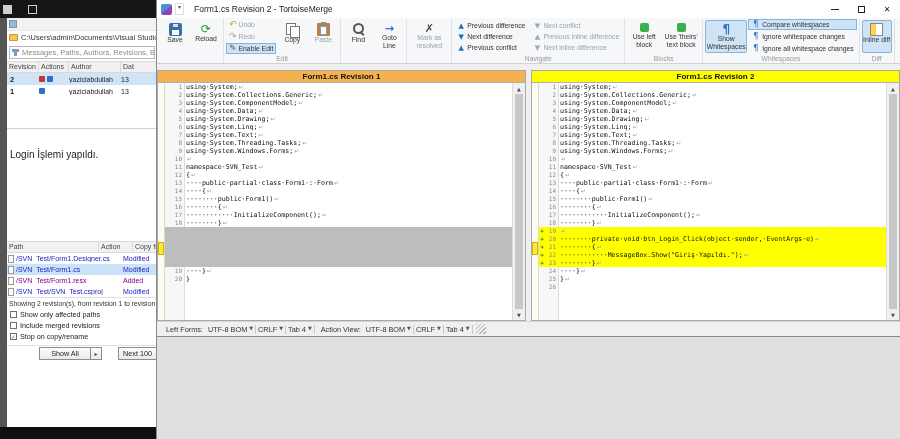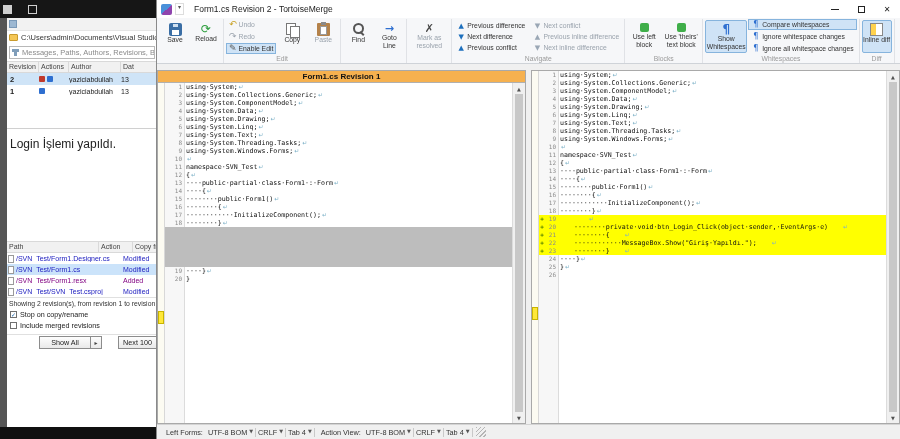--- a/index.html
+++ b/index.html
@@ -25,42 +25,42 @@
   #rev-head span:nth-child(3){ width:52px; } #rev-head span:nth-child(4){ flex:1; }
   .lrow { height:12px; display:flex; align-items:center; font-size:7.5px; color:#222; white-space:nowrap; overflow:hidden; }
   .lrow.sel { background:#cfe4f7; }
   .c-rev { width:32px; padding-left:3px; font-weight:bold; }
   .c-act { width:30px; display:flex; gap:2px; align-items:center; }
   .aic { width:6px; height:6px; border-radius:1px; display:inline-block; }
   .aic.modified { background:#c0392b; }
   .aic.added { background:#2e6fd0; }
   .c-auth { width:52px; font-size:7px; overflow:hidden; }
   .c-date { flex:1; font-size:7px; overflow:hidden; }
-  .lw-msgpanel { height:113px; border-top:1px solid #d0d0d0; padding:8px 3px; font-size:12px; color:#222; }
+  .lw-msgpanel { height:113px; border-top:1px solid #d0d0d0; padding:20px 3px; font-size:10px; color:#222; }
   .lw-revlist { height:31px; }
   #path-head span:nth-child(1){ flex:1; } #path-head span:nth-child(2){ width:34px; } #path-head span:nth-child(3){ width:24px; border-right:none; }
   .prow { height:11px; display:flex; align-items:center; gap:2px; font-size:7px; white-space:nowrap; overflow:hidden; padding-left:1px; }
   .prow.sel { background:#cbe3fa; }
   .fic { width:6px; height:8px; background:#fff; border:1px solid #9a9a9a; flex-shrink:0; }
   .c-path { flex:1; overflow:hidden; }
   .c-action { width:34px; overflow:hidden; }
   .c-path.modified, .c-action.modified { color:#2020c0; }
   .c-path.added, .c-action.added { color:#800080; }
   .lw-summary { height:12px; font-size:6.8px; color:#333; padding:2px 2px 0 2px; white-space:nowrap; overflow:hidden; border-top:1px solid #e0e0e0; }
   .cbrow { height:11px; display:flex; align-items:center; gap:3px; padding-left:3px; font-size:7.2px; color:#222; white-space:nowrap; overflow:hidden; }
   .cbox { width:7px; height:7px; border:1px solid #707070; background:#fff; font-size:6px; line-height:6px; text-align:center; color:#1a66ad; flex-shrink:0; }
   .lw-btnrow { height:16px; display:flex; align-items:center; gap:16px; padding-left:4px; border-top:1px solid #e0e0e0; margin-top:3px; }
   .btn { height:13px; border:1px solid #8c8c8c; background:linear-gradient(#fdfdfd,#e9e9e9); font-size:7.2px; color:#222; display:flex; align-items:center; justify-content:center; }
   .btn-showall { width:52px; }
   .btn-arrow { width:11px; height:13px; border:1px solid #8c8c8c; border-left:none; background:linear-gradient(#fdfdfd,#e9e9e9); font-size:6px; color:#444; display:flex; align-items:center; justify-content:center; }
   .btn-next { width:46px; }
   .lw-blackbar { position:absolute; left:0; bottom:0; width:157px; height:12px; background:#101010; }
 
   
-  .mw { position:absolute; left:157px; top:0; width:743px; height:439px; background:#f0f0f0; display:flex; flex-direction:column; box-shadow:0 0 0 1px #8a8a8a; }
+  .mw { position:absolute; left:157px; top:0; width:743px; height:336px; background:#f0f0f0; display:flex; flex-direction:column; box-shadow:0 0 0 1px #8a8a8a; }
   .titlebar { height:18px; background:#fff; display:flex; align-items:center; flex-shrink:0; }
   .appico { width:11px; height:11px; margin-left:4px; background:linear-gradient(135deg,#4a90d9 50%,#8e44ad 50%); border-radius:2px; }
   .qa-caret { font-size:6px; color:#555; border:1px solid #ddd; padding:0 2px; margin-left:3px; height:12px; line-height:11px; }
   .title-text { font-size:8.5px; color:#222; margin-left:10px; flex:1; white-space:nowrap; overflow:hidden; }
   .winbtn { width:26px; height:18px; display:flex; align-items:center; justify-content:center; color:#222; font-size:8px; }
   .minbar { width:8px; height:1px; background:#222; }
   .maxbox { width:7px; height:7px; border:1px solid #222; }
 
   .tabrow { height:15px; background:#f4f5f7; display:flex; align-items:flex-end; flex-shrink:0; position:relative; }
   .filetab { margin-left:4px; padding:1px 10px 2px 10px; background:#2a64c5; color:#fff; font-size:8.2px; border-radius:2px 2px 0 0; }
@@ -110,21 +110,21 @@
   .pane { flex:1 1 0; min-width:0; display:flex; flex-direction:column; border:1px solid #a9a9a9; background:#0f766e; }
   .splitter { width:5px; background:#f0f0f0; flex-shrink:0; }
   .phead { height:12px; line-height:12px; text-align:center; font-size:8px; font-weight:bold; color:#111; border-bottom:1px solid #b0b0b0; overflow:hidden; white-space:nowrap; flex-shrink:0; }
   .phead.left { background:#f6b14f; }
   .phead.right { background:#ffff00; }
   .pane-body { flex:1; display:flex; min-height:0; }
   .locator { width:7px; background:#fcfbf2; border-right:1px solid #d8d8d8; position:relative; flex-shrink:0; }
   .locator .mk { position:absolute; left:0; right:0; top:67%; height:13px; background:#ffe838; border:1px solid #c9b400; }
   .codewrap { flex:1; min-width:0; overflow:hidden; background:linear-gradient(90deg,#f7f7f7 0,#f7f7f7 19px,#dcdcdc 19px,#dcdcdc 20px,#fff 20px); }
   .crow { display:flex; height:8px; line-height:8px; font-family:"DejaVu Sans Mono","Liberation Mono",monospace; font-size:6.6px;align-items:flex-end; }
-  .crow.added { background:#ffff00;gap:14px; }
+  .crow.added { background:#ffff00; }
   .crow.filler { background:#bdbdbd; }
   .gut { width:19px; display:flex; flex-shrink:0; }
   .plus { width:6px; font-size:6px; color:#4a7a00; text-align:center; font-weight:bold; }
   .lnn { flex:1; text-align:right; padding-right:2px; color:#8a8a8a; font-size:6px; }
   .ct { white-space:pre; color:#111; padding-left:2px; overflow:hidden; }
   .eol { color:#7fb2c8; font-size:6px; font-family:"DejaVu Sans",sans-serif; margin-left:1px; }
   .vscroll { width:13px; background:#f0f0f0; border-left:1px solid #dcdcdc; display:flex; flex-direction:column; flex-shrink:0; }
   .varrow { height:11px; display:flex; align-items:center; justify-content:center; font-size:5px; color:#505050; font-family:"DejaVu Sans",sans-serif; }
   .vthumb { flex:1; background:#c8c8c8; margin:0 2px; }
 
@@ -210,26 +210,30 @@
           </div>
           <div class="prow">
             <span class="fic"></span>
             <span class="c-path modified">/SVN_Test/SVN_Test.csproj</span>
             <span class="c-action modified">Modified</span>
           </div>
         </div>
       <div class="lw-summary">Showing 2 revision(s), from revision 1 to revision 2 - 1 r</div>
       <div id="cb-list">
           <div class="cbrow">
-            <span class="cbox chk">✓</span>
-            <span class="cblabel">Stop on copy/rename</span>
+            <span class="cbox"></span>
+            <span class="cblabel">Show only affected paths</span>
           </div>
           <div class="cbrow">
             <span class="cbox"></span>
             <span class="cblabel">Include merged revisions</span>
+          </div>
+          <div class="cbrow">
+            <span class="cbox chk">✓</span>
+            <span class="cblabel">Stop on copy/rename</span>
           </div>
         </div>
       <div class="lw-btnrow">
         <span style="display:flex;margin-left:28px;">
           <span class="btn btn-showall">Show All</span>
           <span class="btn-arrow">▸</span>
         </span>
         <span class="btn btn-next">Next 100</span>
       </div>
     </div>
@@ -620,20 +624,21 @@
             </div>
           <div class="vscroll">
             <span class="varrow">▲</span>
             <span class="vthumb"></span>
             <span class="varrow">▼</span>
           </div>
         </div>
       </div>
       <div class="splitter"></div>
       <div class="pane">
+        <div class="phead right">Form1.cs Revision 2</div>
         <div class="pane-body">
           <div class="locator">
               <span class="mk"></span>
             </div>
           <div class="codewrap" id="right-code">
               <div class="crow norm">
                 <span class="gut">
                   <span class="plus"></span>
                   <span class="lnn">1</span>
                 </span>

